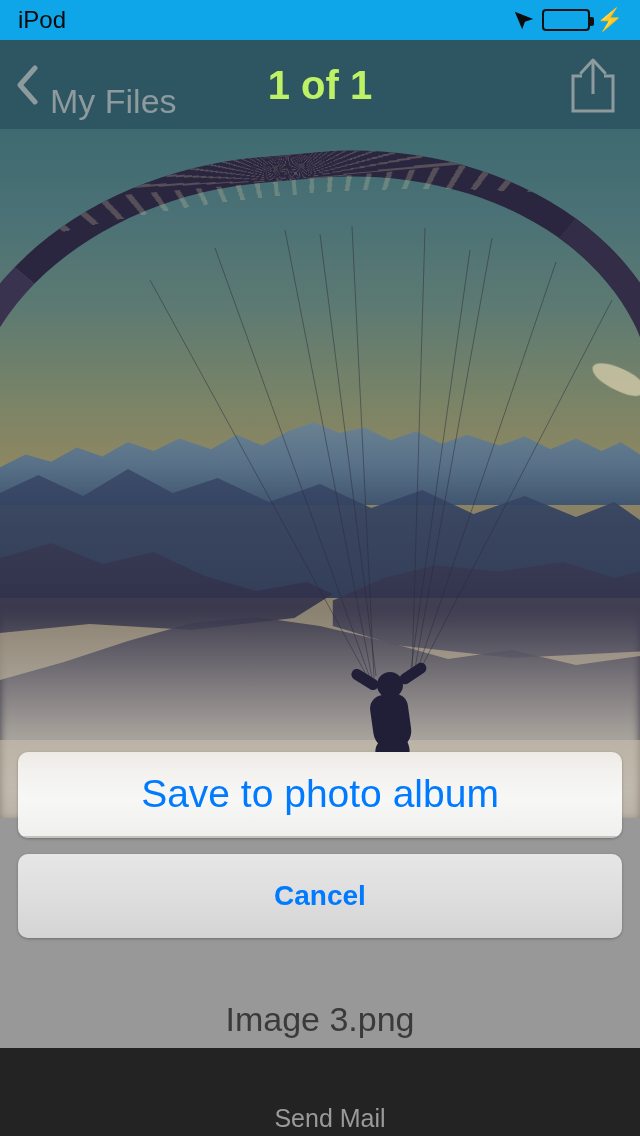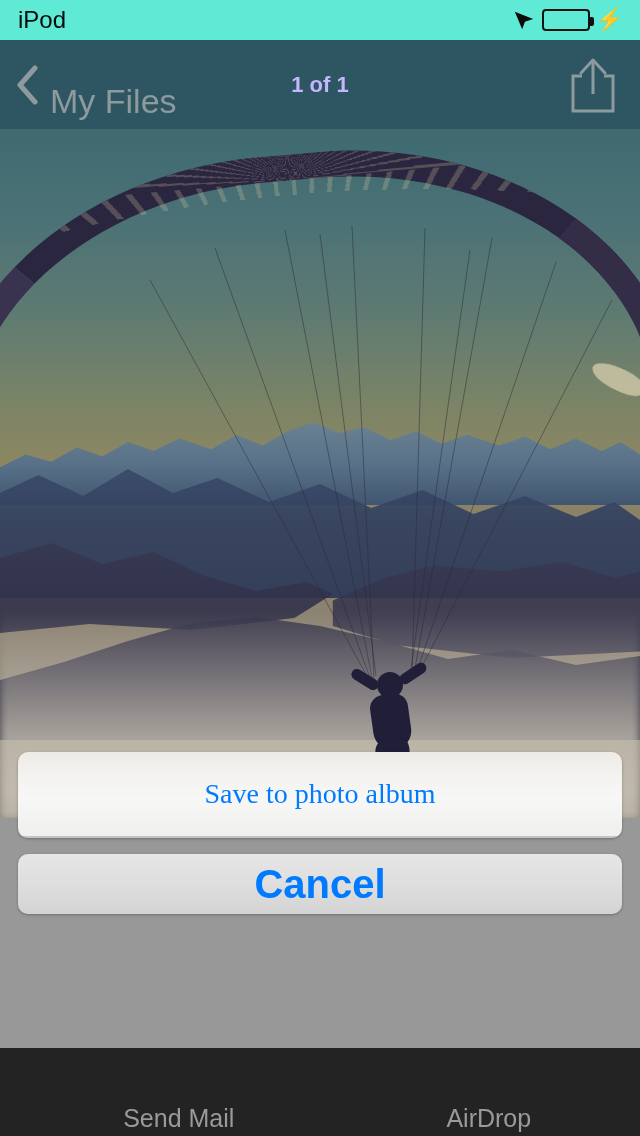--- a/index.html
+++ b/index.html
@@ -130,21 +130,21 @@
   .pl{ position:absolute; background:#211e38; }
   #pl-head{ left:31px; top:14px; width:26px; height:26px; border-radius:50%; }
   #pl-body{ left:26px; top:36px; width:38px; height:56px; border-radius:16px 16px 22px 22px; transform:rotate(-8deg); }
   #pl-armL{ left:4px; top:16px; width:30px; height:11px; border-radius:6px; transform:rotate(32deg); }
   #pl-armR{ left:52px; top:10px; width:30px; height:11px; border-radius:6px; transform:rotate(-34deg); }
   #pl-legs{ left:30px; top:80px; width:34px; height:30px; border-radius:12px 12px 18px 18px; transform:rotate(-12deg); }
 
   
   #status-bar{
     position:absolute; left:0; top:0; width:640px; height:40px;
-    background:#5eead4;
+    background:#0ea5e9;
     display:flex; align-items:center;
     color:#0b0b0b;
     font-size:24px;
   }
   #carrier{ position:absolute; left:18px; }
   #clock{ position:absolute; left:0; right:0; text-align:center; font-weight:bold; }
   #status-right{ position:absolute; right:16px; display:flex; align-items:center; gap:7px; }
   #loc-arrow{ width:22px; height:22px; }
   #battery{
     width:48px; height:22px; border:2px solid #111; border-radius:4px;
@@ -166,21 +166,21 @@
   #back-button{
     position:absolute; left:14px; top:0; height:90px;
     display:flex; align-items:center; gap:10px;
     color:#8d9a9e; cursor:pointer;
   }
   #back-chevron{ width:26px; height:40px; }
   #back-label{ font-size:34px;margin-top:33px; }
   #nav-title{
     position:absolute; left:0; right:0; top:0; height:90px;
     display:flex; align-items:center; justify-content:center;
-    color:#c4b5fd; font-size:22px; font-weight:bold;
+    color:#bef264; font-size:40px; font-weight:bold;
   }
   #share-button{
     position:absolute; right:22px; top:0; height:90px;
     display:flex; align-items:center; cursor:pointer;
   }
   #share-icon{ width:50px; height:58px; }
 
   
   #photo-caption{
     position:absolute; left:0; top:1000px; width:640px;
@@ -210,34 +210,34 @@
     z-index:10;
   }
   #sheet-group{
     border-radius:10px; overflow:hidden;
     background:linear-gradient(to bottom, #eeebe6 0%, #f3f2ef 25%, #f7f7f6 55%, #efefee 100%);
     box-shadow:0 1px 3px rgba(0,0,0,.28);
   }
   .sheet-btn{
     height:84px;
     display:flex; align-items:center; justify-content:center;
-    color:#007aff; font-size:28px;
+    color:#007aff; font-size:39px;
     cursor:pointer;
     background:transparent;
     border:none; width:100%;
-    font-family:Liberation Serif, serif;
+    font-family:Liberation Sans, sans-serif;
   }
   .sheet-sep{ height:1px; background:#9c9c9c; opacity:.55; }
   #cancel-button{
     margin-top:16px;
-    height:60px; width:604px;
+    height:84px; width:604px;
     border-radius:10px;
     display:flex; align-items:center; justify-content:center;
     background:linear-gradient(to bottom, #e6e6e6 0%, #dedede 50%, #d4d4d4 100%);
-    color:#007aff; font-size:40px; font-weight:bold;
+    color:#007aff; font-size:28px; font-weight:bold;
     cursor:pointer;
     box-shadow:0 1px 3px rgba(0,0,0,.28);
     border:none;
     font-family:"Liberation Sans", sans-serif;
   }
 </style>
 </head>
 <body>
 
 <div id="photo-viewer">
@@ -273,25 +273,25 @@
       <div class="pl" id="pl-armL"></div>
       <div class="pl" id="pl-armR"></div>
       <div class="pl" id="pl-head"></div>
       <div class="pl" id="pl-body"></div>
       <div class="pl" id="pl-legs"></div>
     </div>
   </div>
 
   <div id="gray-band"></div>
 
+  <div id="photo-caption">Image 3.png</div>
 
   <div id="dark-toolbar"></div>
   <div id="toolbar-items">
     <div class="tb-item" style="flex:1.05">Send Mail</div>
-    <div class="tb-item" style="flex:1">AirDrop</div>
   </div>
 </div>
 
 <div id="status-bar">
   <span id="carrier">iPod</span>
   <span id="status-right">
     <svg id="loc-arrow" viewBox="0 0 24 24">
       <path d="M2 3 L22 11 L13 14 L10 22 Z" fill="#0b0b0b"></path>
     </svg>
     <span id="battery">

